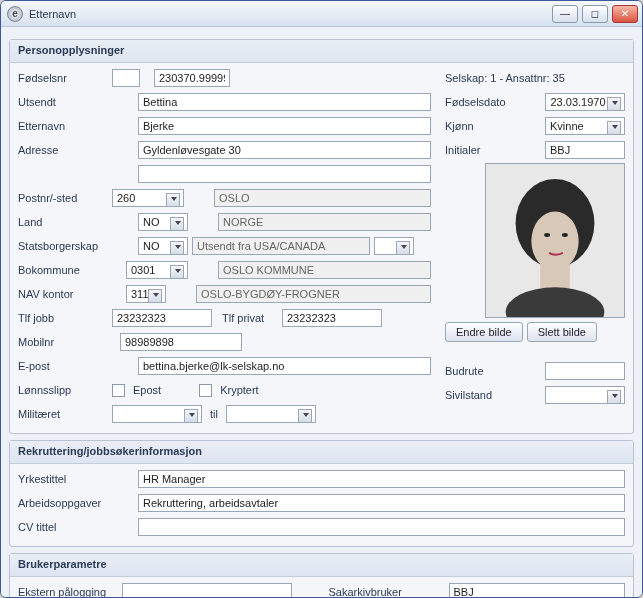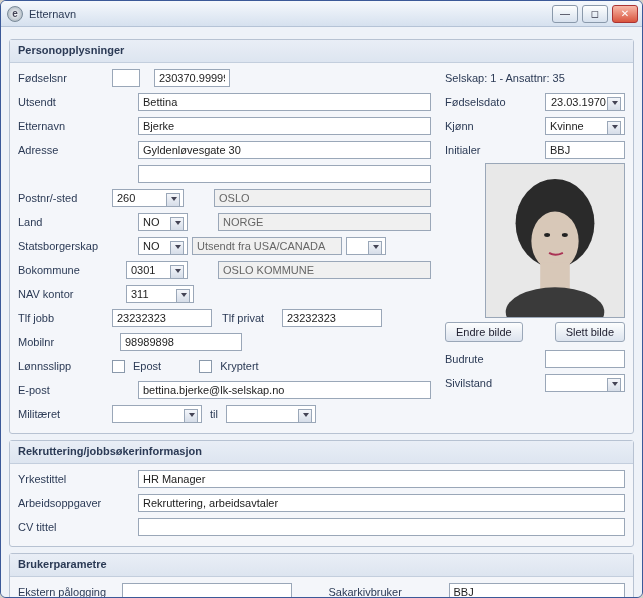--- a/index.html
+++ b/index.html
@@ -92,21 +92,21 @@
   .checkbox { width:13px;height:13px;border:1px solid #8a99ab;background:#fff;display:inline-block;margin-right:4px;vertical-align:middle; }
   .two-col { display:flex; gap:14px; }
   .col-l { flex:1; }
   .col-r { width:180px; flex:0 0 180px; }
   .photo {
     width:140px;height:155px;border:1px solid #9aa7b8;background:#ddd;
     display:flex;align-items:center;justify-content:center;overflow:hidden;
     margin-left:auto; margin-bottom:4px;
   }
   .photo svg { width:100%; height:100%; }
-  .photo-btns { display:flex; gap:4px; justify-content:space-between; margin-bottom:6px;}
+  .photo-btns { display:flex; gap:4px; justify-content:flex-start; margin-bottom:18px;}
   .grow { flex:1; min-width:0;margin-left:26px; }
   .tiny { width:28px; }
 </style>
 </head>
 <body>
 
 <div class="window">
 
   <div class="titlebar">
     <div class="app-icon">e</div>
@@ -171,73 +171,74 @@
             <input type="text" class="grow" readonly="" value="NORGE" style="">
           </div>
 
           <div class="row">
             <span class="lbl w-label">Statsborgerskap</span>
             <span style="width:22px"></span>
             <div class="combo" style="width:50px">
                 <span>NO</span>
                 <span class="arrow"></span>
               </div>
-            <input type="text" readonly="" style="width: 150px;" value="Utsendt fra USA/CANADA">
+            <input type="text" readonly="" style="width: 178px;" value="Utsendt fra USA/CANADA">
             <div class="combo" style="width:40px">
                 <span></span>
                 <span class="arrow"></span>
               </div>
           </div>
 
           <div class="row">
             <span class="lbl w-label">Bokommune</span>
             <span style="width:10px"></span>
             <div class="combo" style="width:62px">
                 <span>0301</span>
                 <span class="arrow"></span>
               </div>
             <input type="text" class="grow" readonly="" value="OSLO KOMMUNE" style="">
           </div>
 
           <div class="row">
             <span class="lbl w-label">NAV kontor</span>
             <span style="width:10px"></span>
-            <div class="combo" style="width:68px">
+            <div class="combo" style="width:40px">
                 <span>311</span>
                 <span class="arrow"></span>
               </div>
+            <input type="text" class="grow" readonly="" value="OSLO-BYGDØY-FROGNER" style="">
           </div>
 
           <div class="row">
             <span class="lbl w-label">Tlf jobb</span>
             <input type="text" style="width: 100px;" value="23232323">
             <span class="lbl" style="width:56px;text-align:left;margin-left:6px">Tlf privat</span>
             <input type="text" style="width: 100px;" value="23232323">
           </div>
 
           <div class="row">
             <span class="lbl w-label">Mobilnr</span>
             <input type="text" style="width: 122px; margin-left: 8px;" value="98989898">
+          </div>
+
+          <div class="row">
+            <span class="lbl w-label">E-post</span>
+            <input type="text" class="grow" value="bettina.bjerke@lk-selskap.no" style="">
           </div>
 
           <div class="row">
             <span class="lbl w-label">Lønnsslipp</span>
             <span class="checkbox"></span>
             <span class="lbl">Epost</span>
             <span style="width:30px"></span>
             <span class="checkbox"></span>
             <span class="lbl">Kryptert</span>
           </div>
 
           <div class="row">
-            <span class="lbl w-label">E-post</span>
-            <input type="text" class="grow" value="bettina.bjerke@lk-selskap.no" style="">
-          </div>
-
-          <div class="row">
             <span class="lbl w-label">Militæret</span>
             <div class="combo" style="width:90px">
                 <span></span>
                 <span class="arrow"></span>
               </div>
             <span class="lbl" style="margin:0 4px">til</span>
             <div class="combo" style="width:90px">
                 <span></span>
                 <span class="arrow"></span>
               </div>
@@ -245,21 +246,21 @@
 
         </div>
 
         <div class="col-r">
           <div class="row">
             <span class="lbl" style="flex:1">Selskap: 1 - Ansattnr:  35</span>
           </div>
           <div class="row">
             <span class="lbl w-label-r">Fødselsdato</span>
             <div class="combo grow">
-                <span style="flex:1;text-align:right">23.03.1970</span>
+                <span style="flex:1;text-align:center">23.03.1970</span>
                 <span class="arrow"></span>
               </div>
           </div>
           <div class="row">
             <span class="lbl w-label-r">Kjønn</span>
             <div class="combo grow">
                 <span>Kvinne</span>
                 <span class="arrow"></span>
               </div>
           </div>

